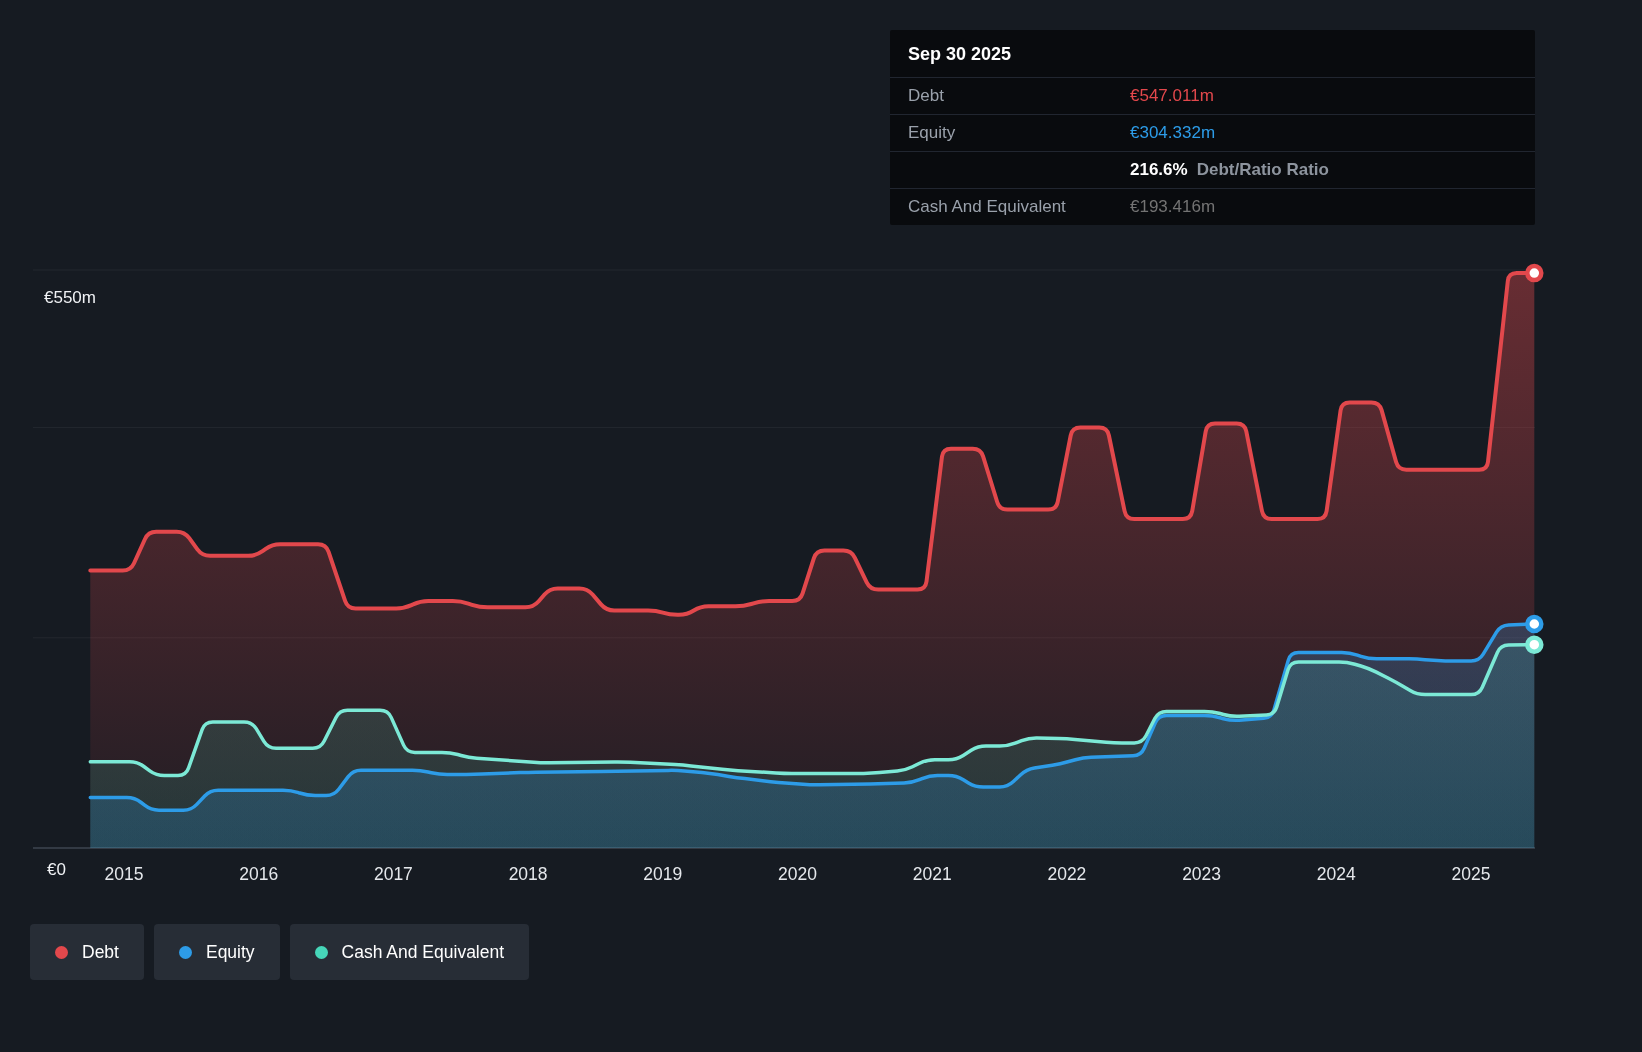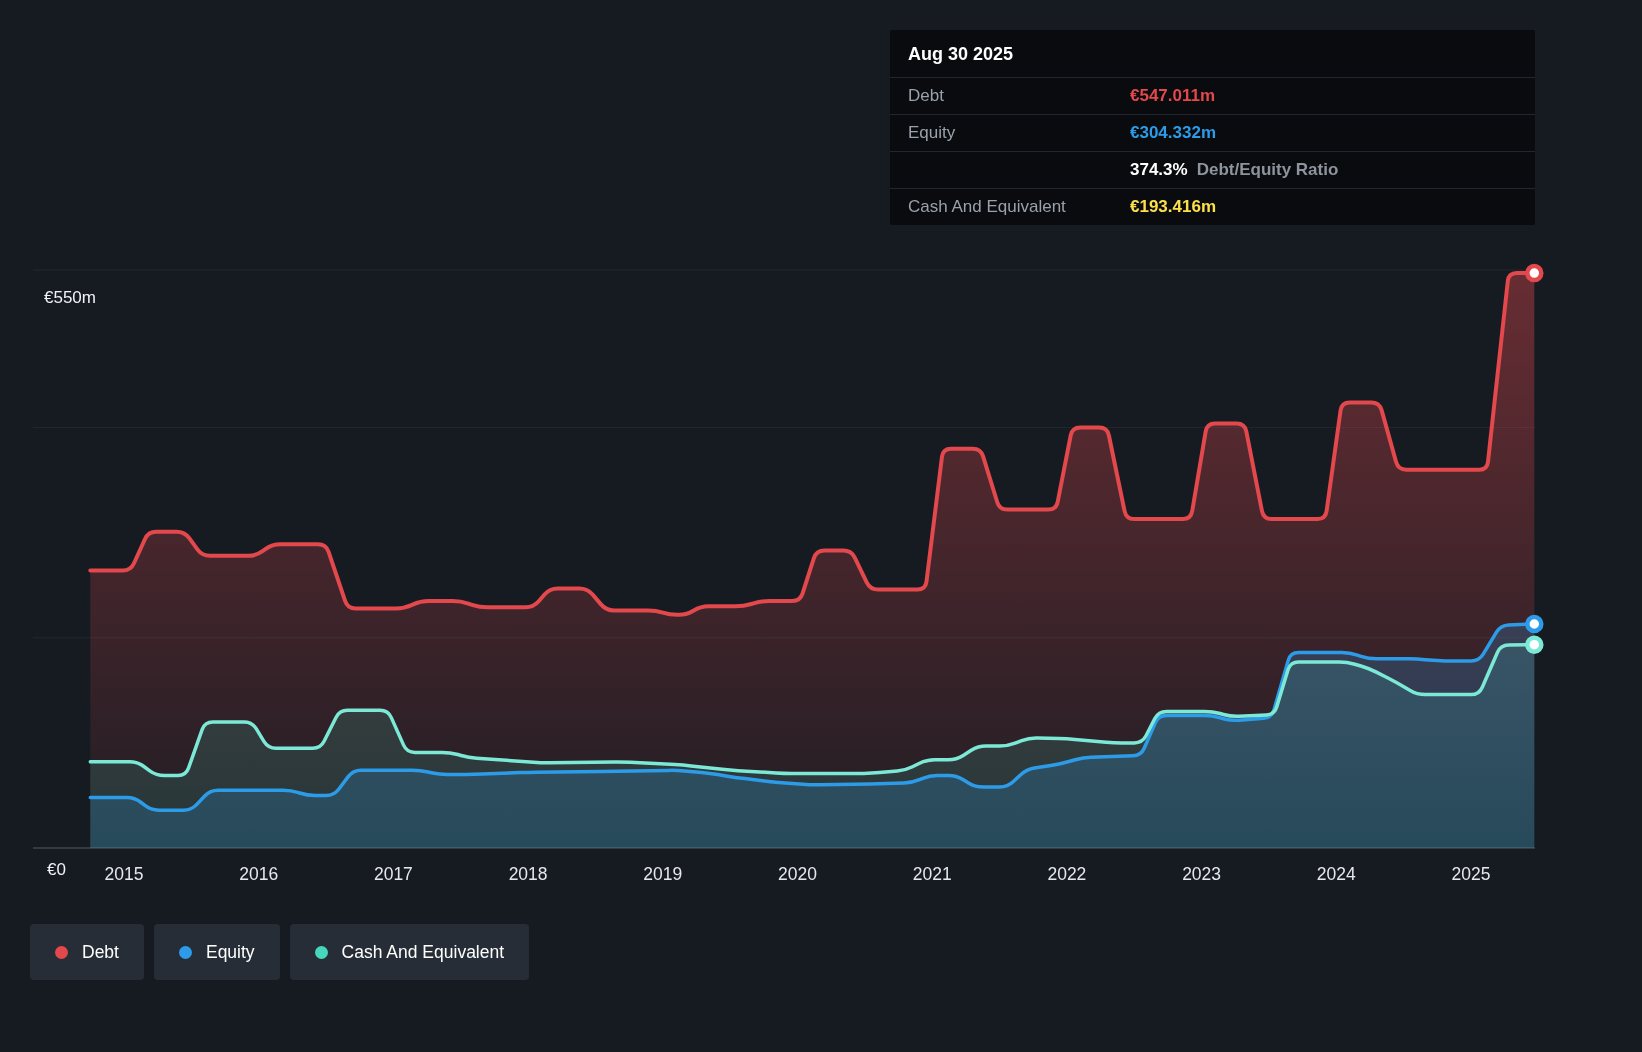--- a/index.html
+++ b/index.html
@@ -8,21 +8,21 @@
   #chart-svg{position:absolute;left:0;top:0;display:block;}
   #chart-svg text{font-family:"Liberation Sans",sans-serif;}
   .y-label{position:absolute;color:#f0f2f5;font-size:17px;line-height:20px;margin-top:47px;}
   .y-label.max{left:44px;top:241px;}
   .y-label.min{left:47px;top:813px;}
   .tooltip{position:absolute;left:890px;top:30px;width:645px;background:#090b0e;font-size:17px;color:#fff;border-radius:2px;}
   .tt-title{padding:14px 18px 12px;font-size:18px;font-weight:700;border-bottom:1px solid #212630;}
   .tt-row{display:flex;align-items:center;padding:8px 18px;border-bottom:1px solid #212630;min-height:33px;}
   .tt-row:last-child{border-bottom:0;}
   .tt-label{flex:0 0 222px;color:#9aa1ab;font-weight:400;}
-  .tt-value{font-weight:700;text-align:right;}
+  .tt-value{font-weight:400;text-align:right;}
   .tt-ratio{font-weight:700;color:#fff;}
   .tt-ratio-label{color:#8d949e;font-weight:700;margin-left:9px;}
   .legend{position:absolute;left:30px;top:924px;display:flex;gap:10px;}
   .legend-pill{display:flex;align-items:center;gap:14px;background:#272d36;border-radius:4px;height:56px;padding:0 25px;color:#fff;font-size:17.5px;cursor:pointer;}
   .legend-dot{width:13px;height:13px;border-radius:50%;flex:none;}
 </style>
 </head>
 <body>
 
 <div class="stage">
@@ -74,36 +74,36 @@
         <text x="1201.6" y="880" text-anchor="middle" fill="#e5e8ec" font-size="17.5">2023</text>
         <text x="1336.3" y="880" text-anchor="middle" fill="#e5e8ec" font-size="17.5">2024</text>
         <text x="1471.0" y="880" text-anchor="middle" fill="#e5e8ec" font-size="17.5">2025</text>
       </g>
     </svg>
 
   <div class="y-label max">€550m</div>
   <div class="y-label min">€0</div>
 
   <div class="tooltip">
-    <div class="tt-title">Aug 30 2025</div>
+    <div class="tt-title">Sep 30 2025</div>
     <div class="tt-row">
       <span class="tt-label">Debt</span>
       <span class="tt-value" style="color: rgb(226, 72, 76);">€547.011m</span>
     </div>
     <div class="tt-row">
       <span class="tt-label">Equity</span>
       <span class="tt-value" style="color: rgb(45, 156, 232);">€304.332m</span>
     </div>
     <div class="tt-row">
       <span class="tt-label"></span>
-      <span><span class="tt-ratio">374.3%</span><span class="tt-ratio-label">Debt/Equity Ratio</span></span>
+      <span><span class="tt-ratio">216.6%</span><span class="tt-ratio-label">Debt/Ratio Ratio</span></span>
     </div>
     <div class="tt-row">
       <span class="tt-label">Cash And Equivalent</span>
-      <span class="tt-value" style="color: #fde047;">€193.416m</span>
+      <span class="tt-value" style="color: #737373;">€193.416m</span>
     </div>
   </div>
 
   <div class="legend" id="legend">
       <div class="legend-pill">
         <span class="legend-dot" style="background: rgb(226, 72, 76);"></span>
         <span>Debt</span>
       </div>
       <div class="legend-pill">
         <span class="legend-dot" style="background: rgb(45, 156, 232);"></span>

